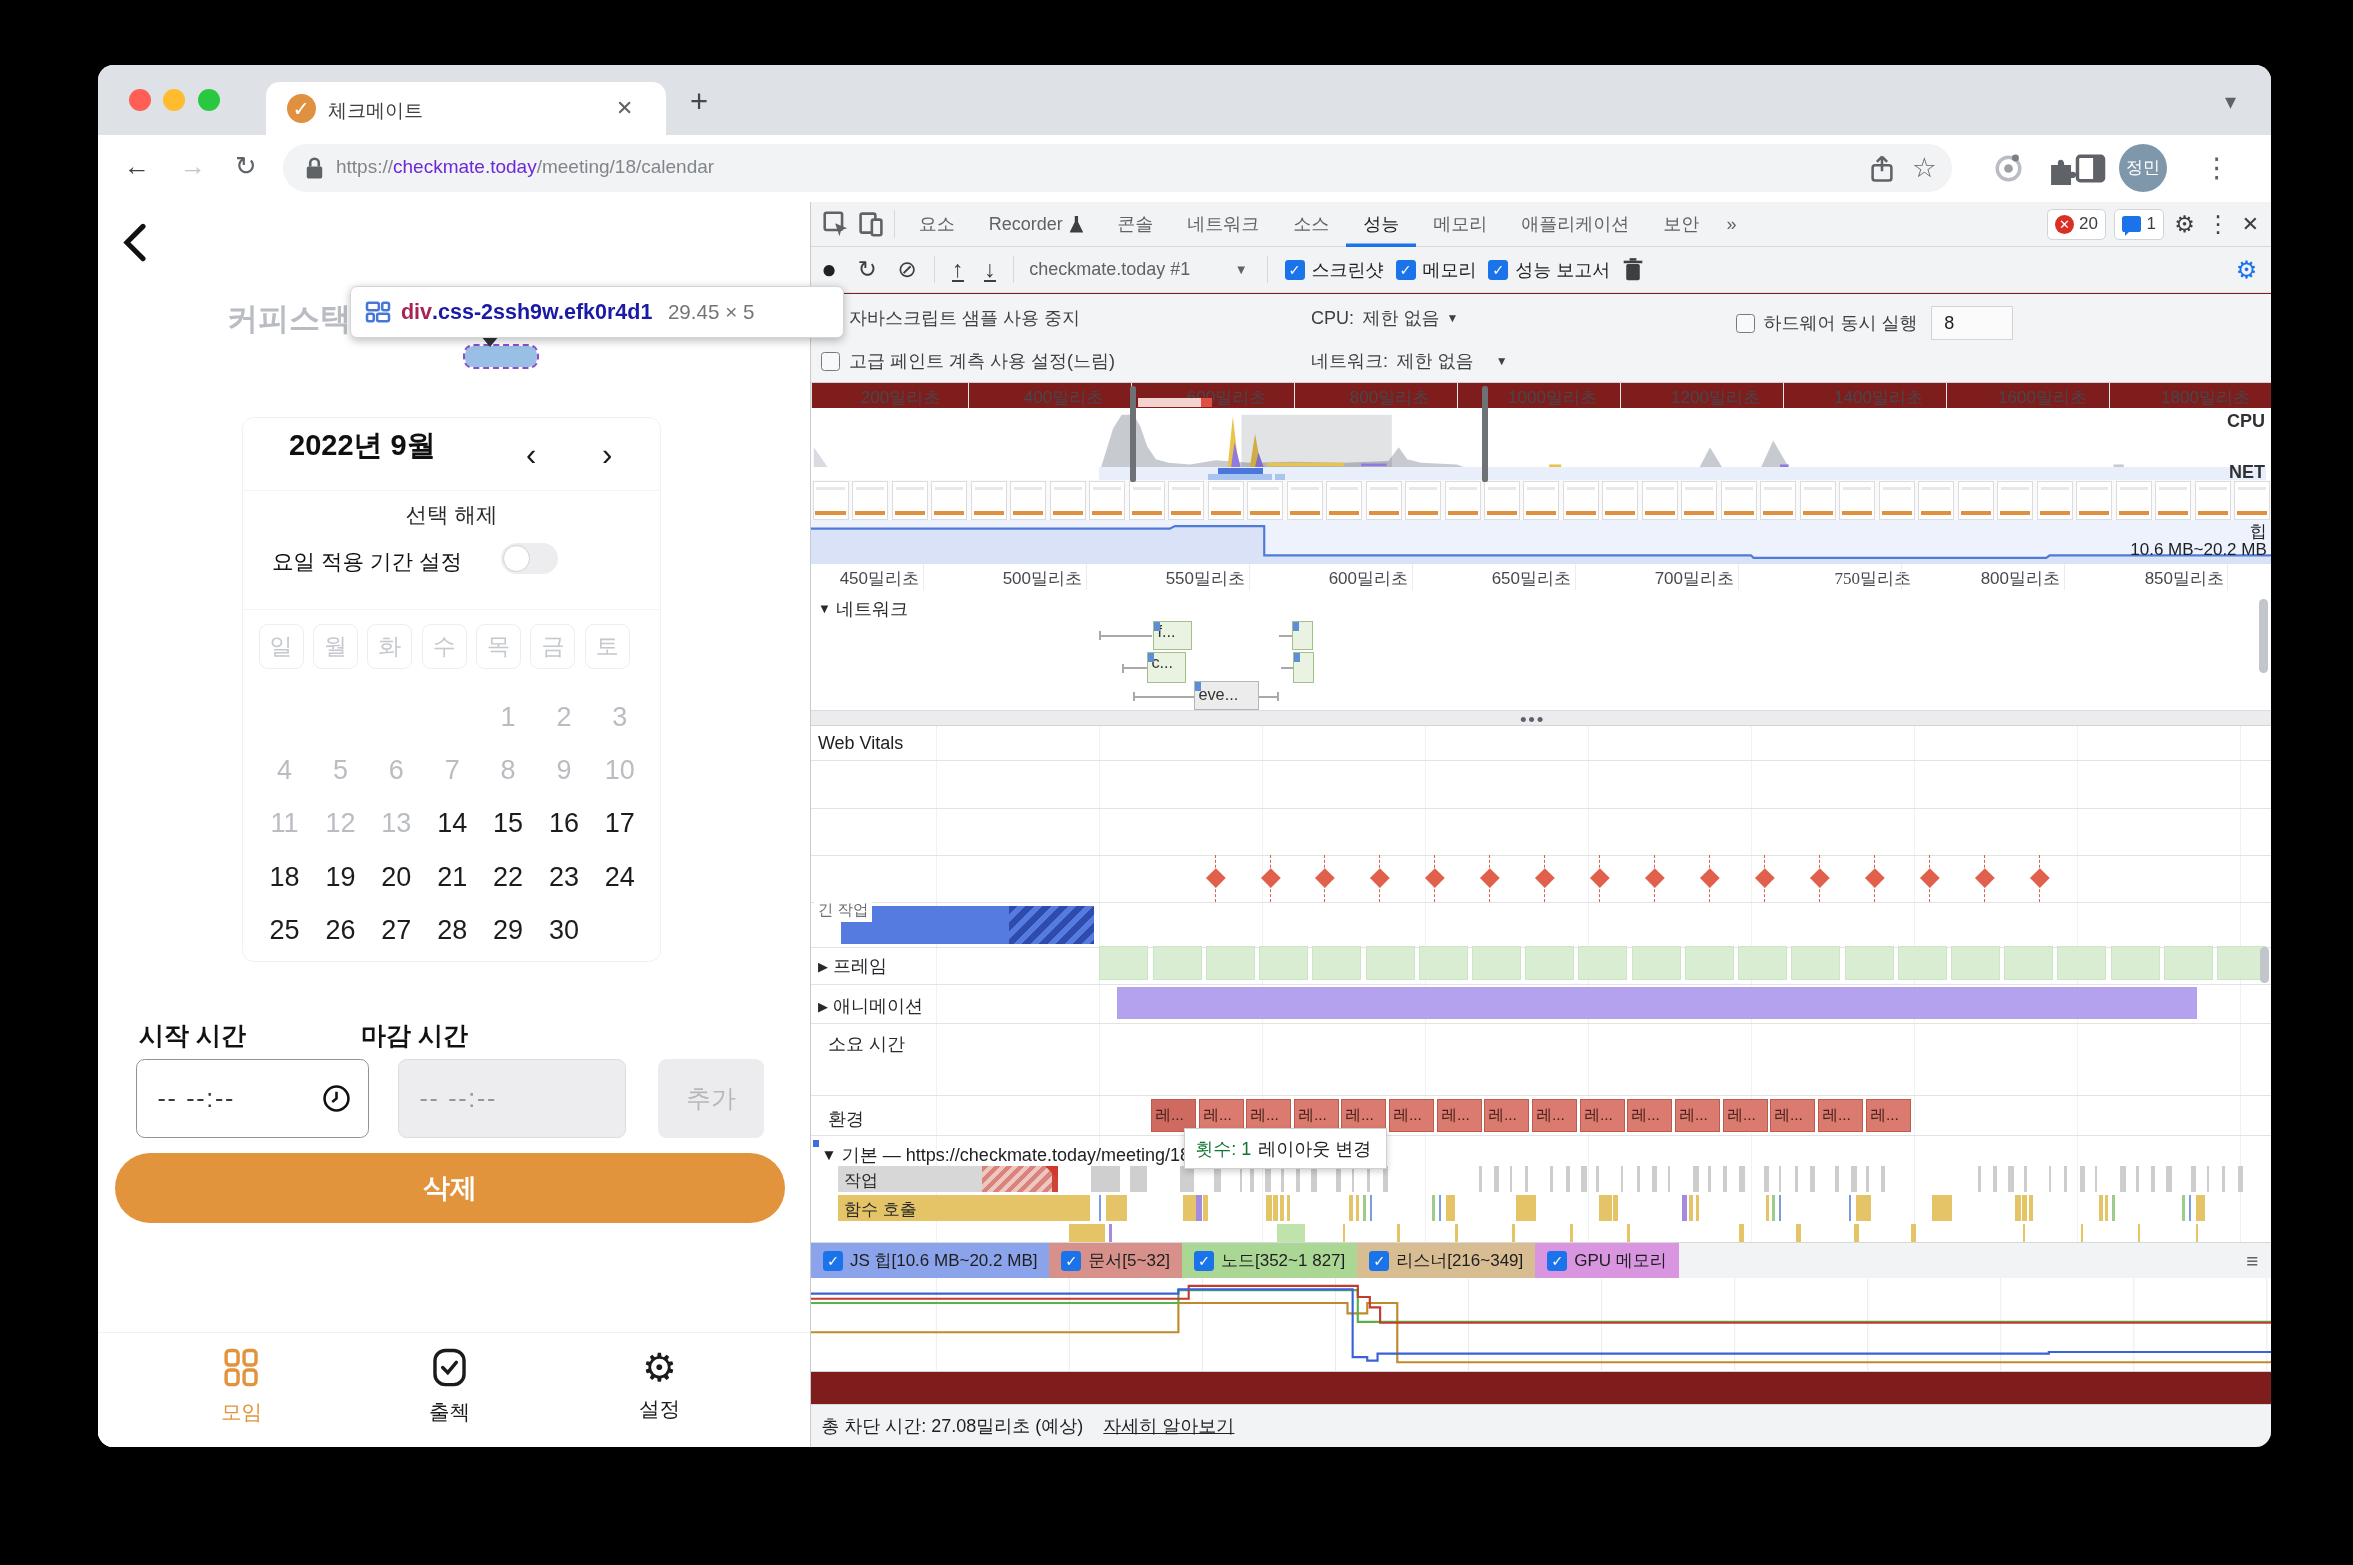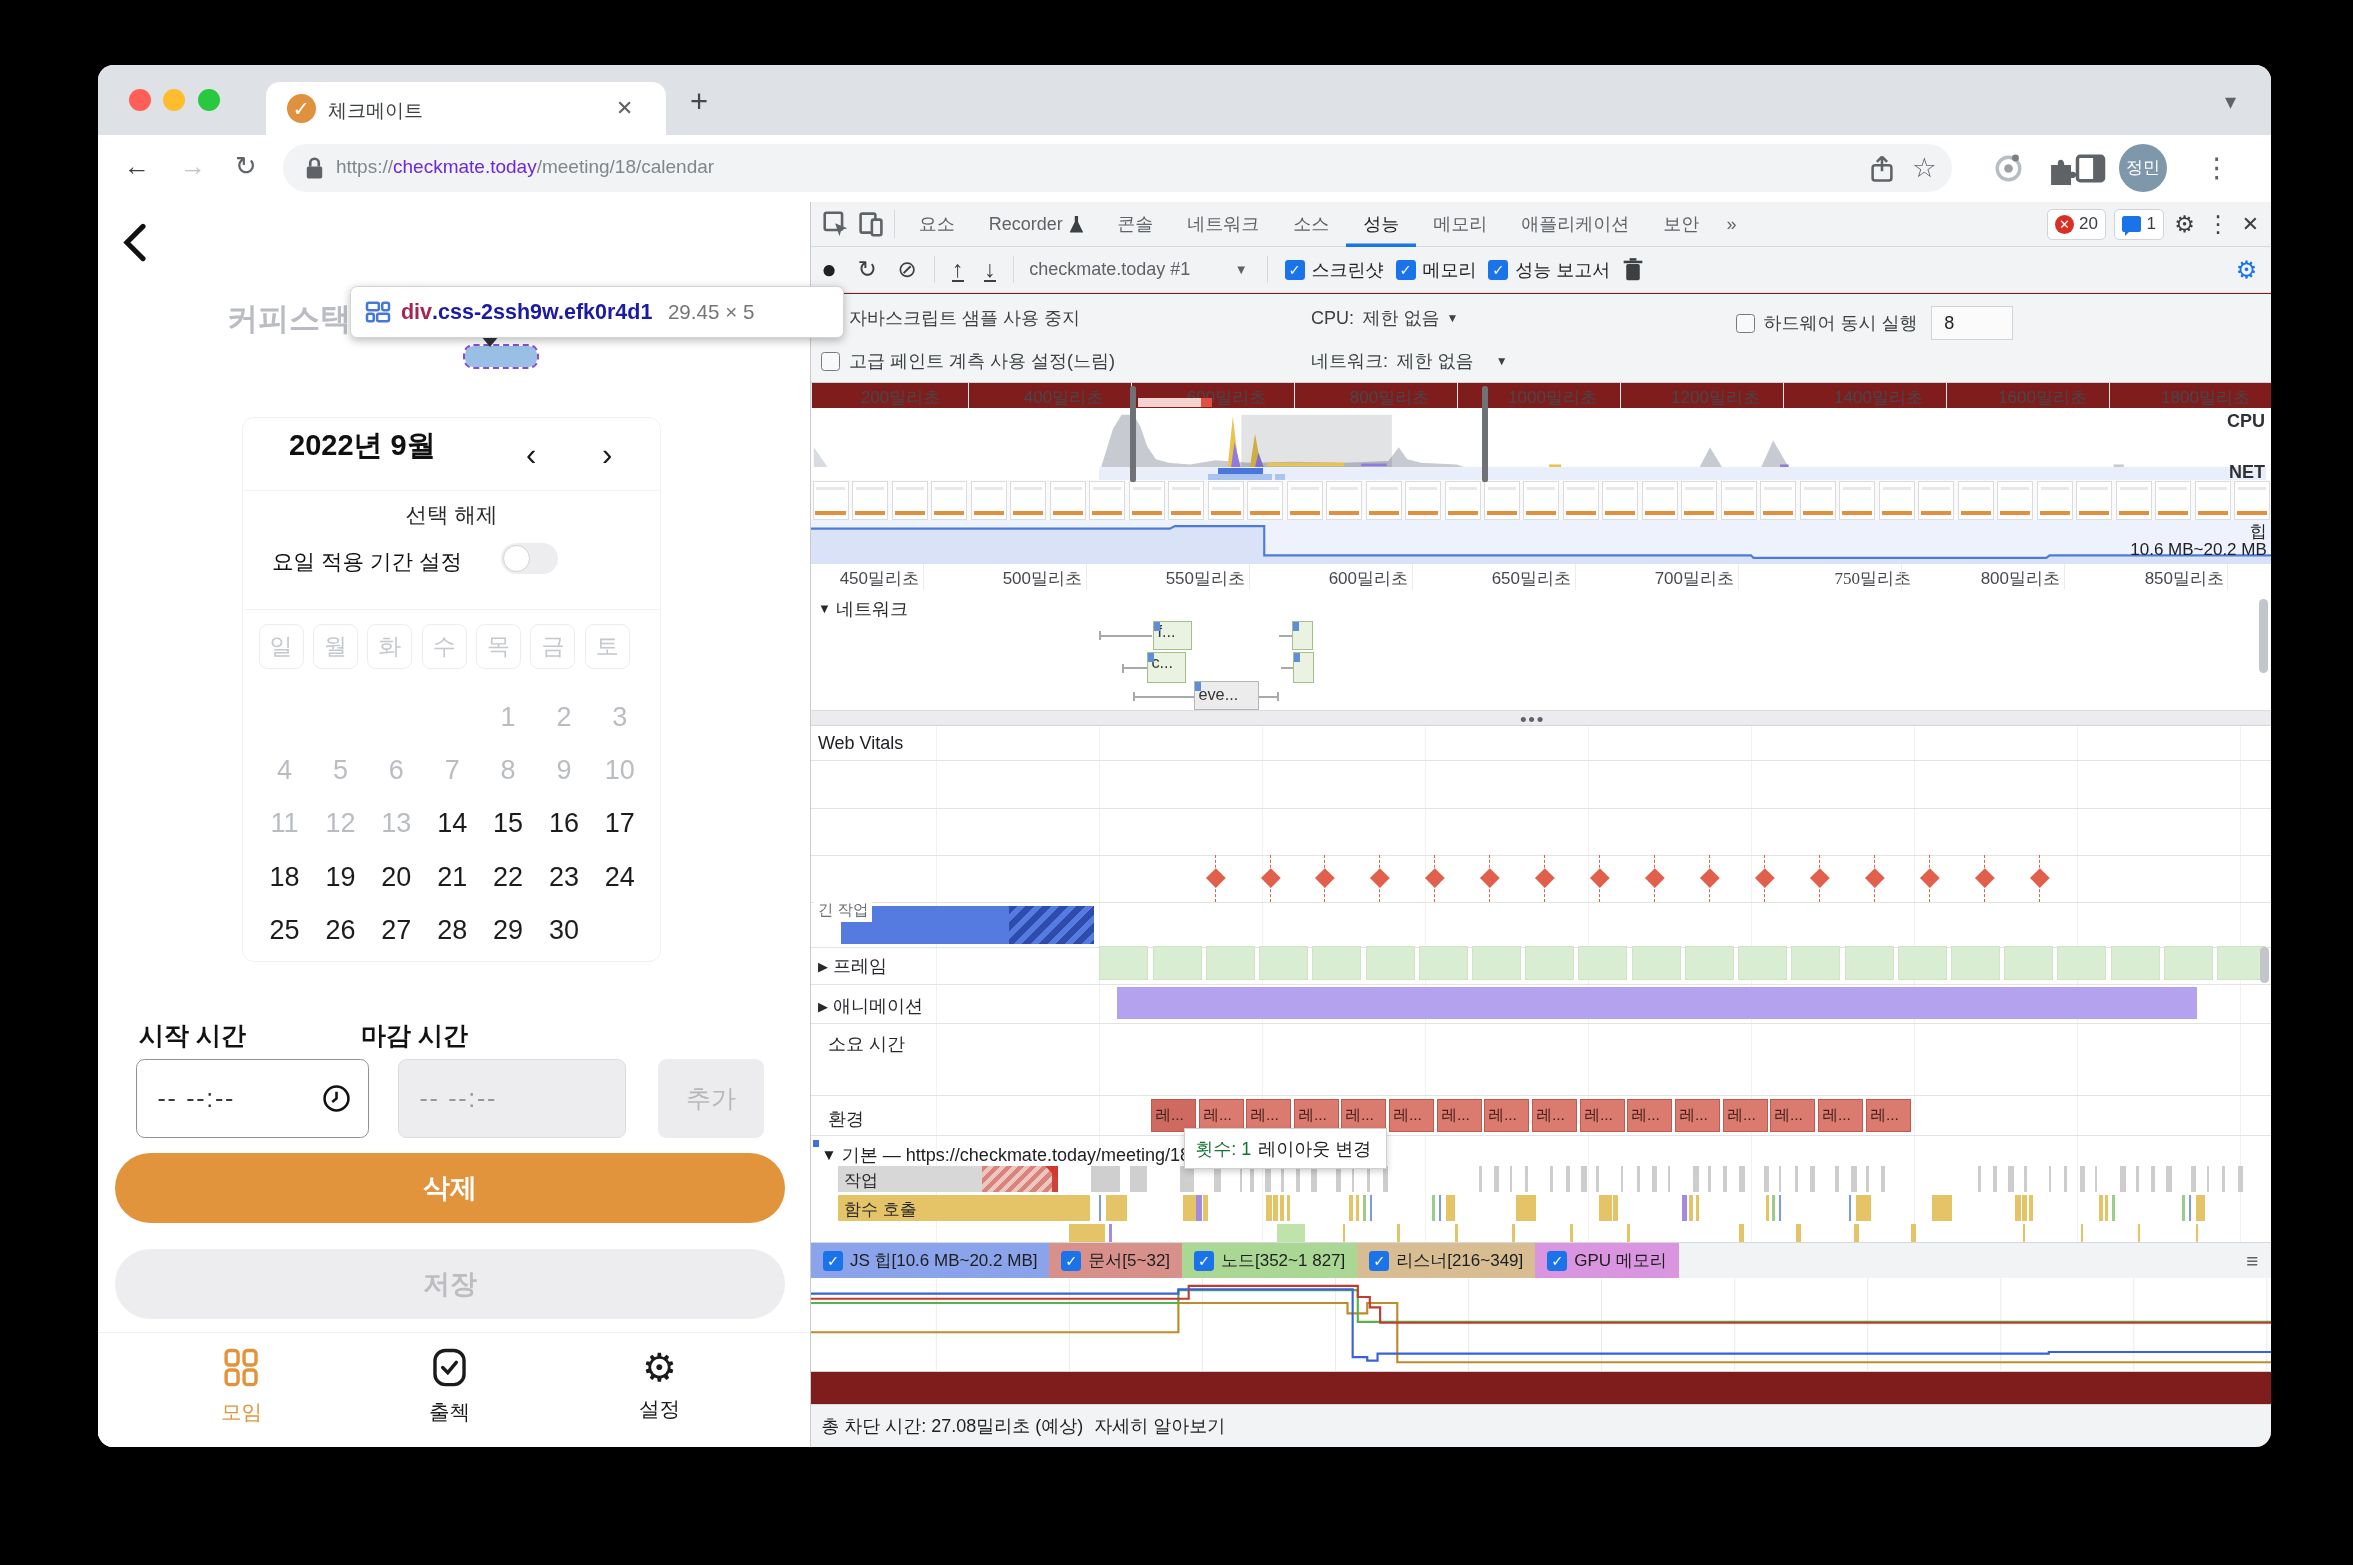--- a/index.html
+++ b/index.html
@@ -151,21 +151,21 @@
   .taskhatch b{position:absolute;right:0;top:0;border-left:13.7px solid transparent;border-top:13.7px solid #d03a2c;}
   .barlabel{position:absolute;font-size:17px;color:#26282c;z-index:2;}
   .fnbar{position:absolute;top:469px;height:26px;background:#e4c467;}
   .legend{left:0;top:1040px;width:1461px;height:36px;background:#f1f3f4;border-top:0.9px solid #d6d9dc;
     display:flex;align-items:stretch;box-sizing:border-box;}
   .lchip{display:flex;align-items:center;gap:6.9px;padding:0 12px;font-size:17px;color:#1d1e20;}
   .hamb{margin-left:auto;margin-right:13.7px;align-self:center;color:#5f6368;font-size:20.6px;letter-spacing:0;}
   .chartarea{left:0;top:1076px;width:1461px;height:93px;background:#fff;border-bottom:0.9px solid #cfd2d6;}
   .statusbar{left:0;top:1202px;width:1461px;height:43px;background:#f1f3f4;border-top:0.9px solid #d6d9dc;
     display:flex;align-items:center;box-sizing:border-box;font-size:18px;color:#202124;}
-  .statuslink{margin-left:11px;}
+  .statuslink{text-decoration:underline;margin-left:20px;}
 </style>
 </head>
 <body>
 
 <div class="abs window">
 
   <div class="abs tabstrip">
     <div class="abs light" style="left:31px;background:#ff5f57"></div>
     <div class="abs light" style="left:65px;background:#febc2e"></div>
     <div class="abs light" style="left:100px;background:#28c840"></div>
@@ -313,21 +313,20 @@
         <svg style="margin-left:auto;margin-right:17px" width="29" height="29" viewBox="0 0 34 34">
           <circle cx="17" cy="17" r="14" fill="none" stroke="#111" stroke-width="3"></circle>
           <path d="M17 9 V17 L12 21" fill="none" stroke="#111" stroke-width="3"></path>
         </svg>
       </div>
       <div class="abs timeinput ti-end">
         <span class="ti-val">--  --:--</span>
       </div>
       <div class="abs addbtn">추가</div>
       <div class="abs bigbtn delbtn">삭제</div>
-      <div class="abs bigbtn savebtn">저장</div>
 
       <div class="abs appnav">
         <div class="abs appnav-item" style="left:92px">
           <svg width="41" height="41" viewBox="0 0 48 48">
             <rect x="6" y="4" width="14" height="17" rx="4" fill="none" stroke="#e2943c" stroke-width="4"></rect>
             <rect x="27" y="4" width="14" height="17" rx="4" fill="none" stroke="#e2943c" stroke-width="4"></rect>
             <rect x="6" y="27" width="14" height="17" rx="4" fill="none" stroke="#e2943c" stroke-width="4"></rect>
             <rect x="27" y="27" width="14" height="17" rx="4" fill="none" stroke="#e2943c" stroke-width="4"></rect>
           </svg>
           <div class="appnav-label" style="color:#e2943c">모임</div>

